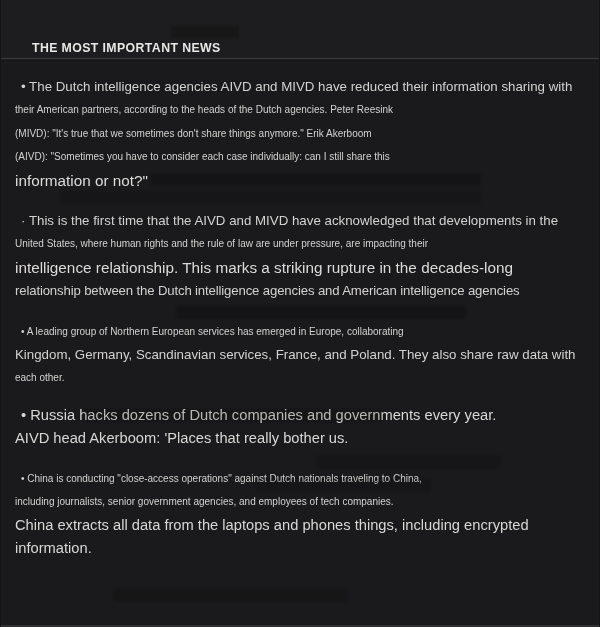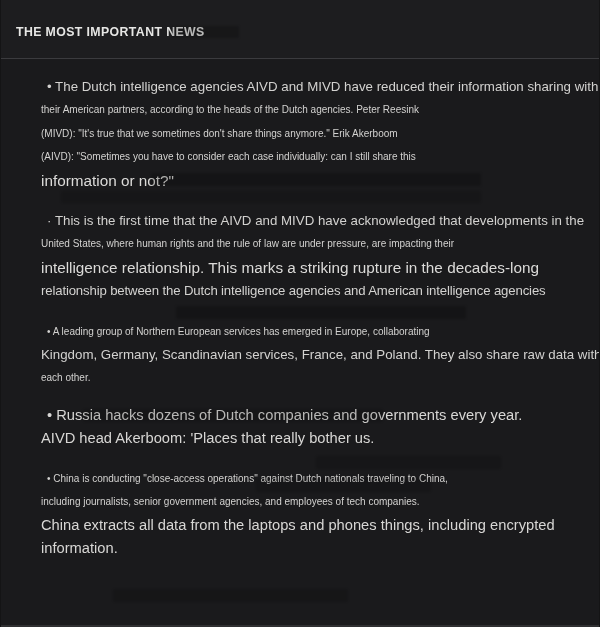--- a/index.html
+++ b/index.html
@@ -29,21 +29,21 @@
   .hdr {
     position: relative;
     height: 58px;
     background: #1d1d1f;
     box-sizing: border-box;
   }
   .hdr h1 {
     position: absolute;
     left: 15px;
     top: 25px;
-    margin: 0;
+    margin: 16px;
     font-size: 12.3px;
     font-weight: 700;
     letter-spacing: 0.4px;
     color: #e7e7e5;
   }
   .divider {
     height: 1px;
     background: #3b3b3e;
   }
   main {
@@ -55,21 +55,20 @@
     margin: 0 0 17px 0;
     padding: 0;
   }
   .para.p3 { margin-bottom: 14px; }
   .para.p4 { margin-bottom: 16px; }
   .line {
     display: block;
     line-height: 23.4px;
     color: #d3d2d0;
     white-space: nowrap;
-    margin-left: 26px;
   }
   .line.first { padding-left: 6px; }
   .sz1 { font-size: 13.3px; }
   .sz2 { font-size: 10px; }
   .sz3 { font-size: 14.7px; color: #d8d7d5; }
   .sz4 { font-size: 15.3px; color: #dcdbd9; }
   .szc { font-size: 13.2px; letter-spacing: -0.15px; }
   .ghost {
     position: absolute;
     background: rgba(0, 0, 0, 0.20);

